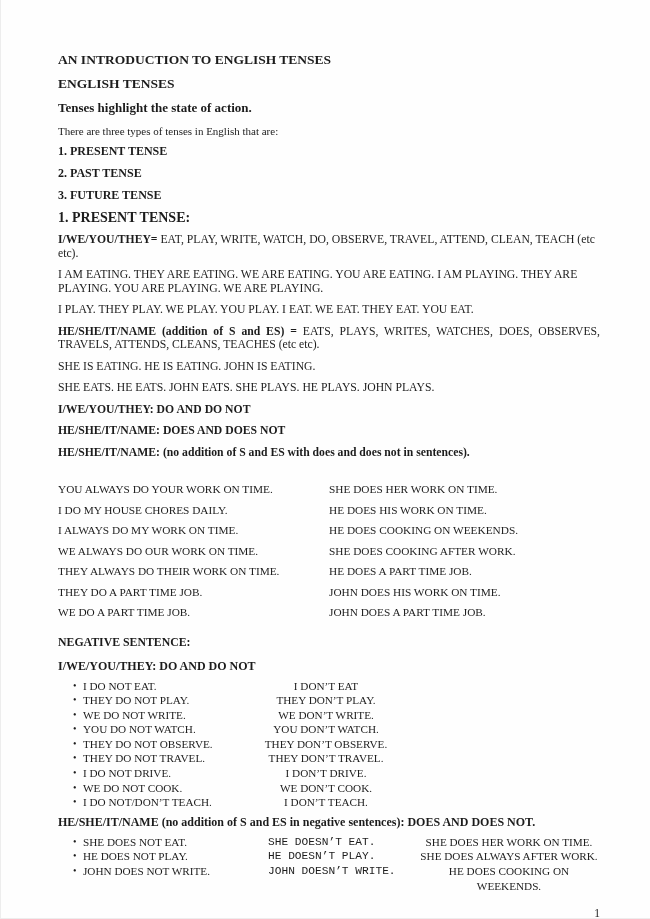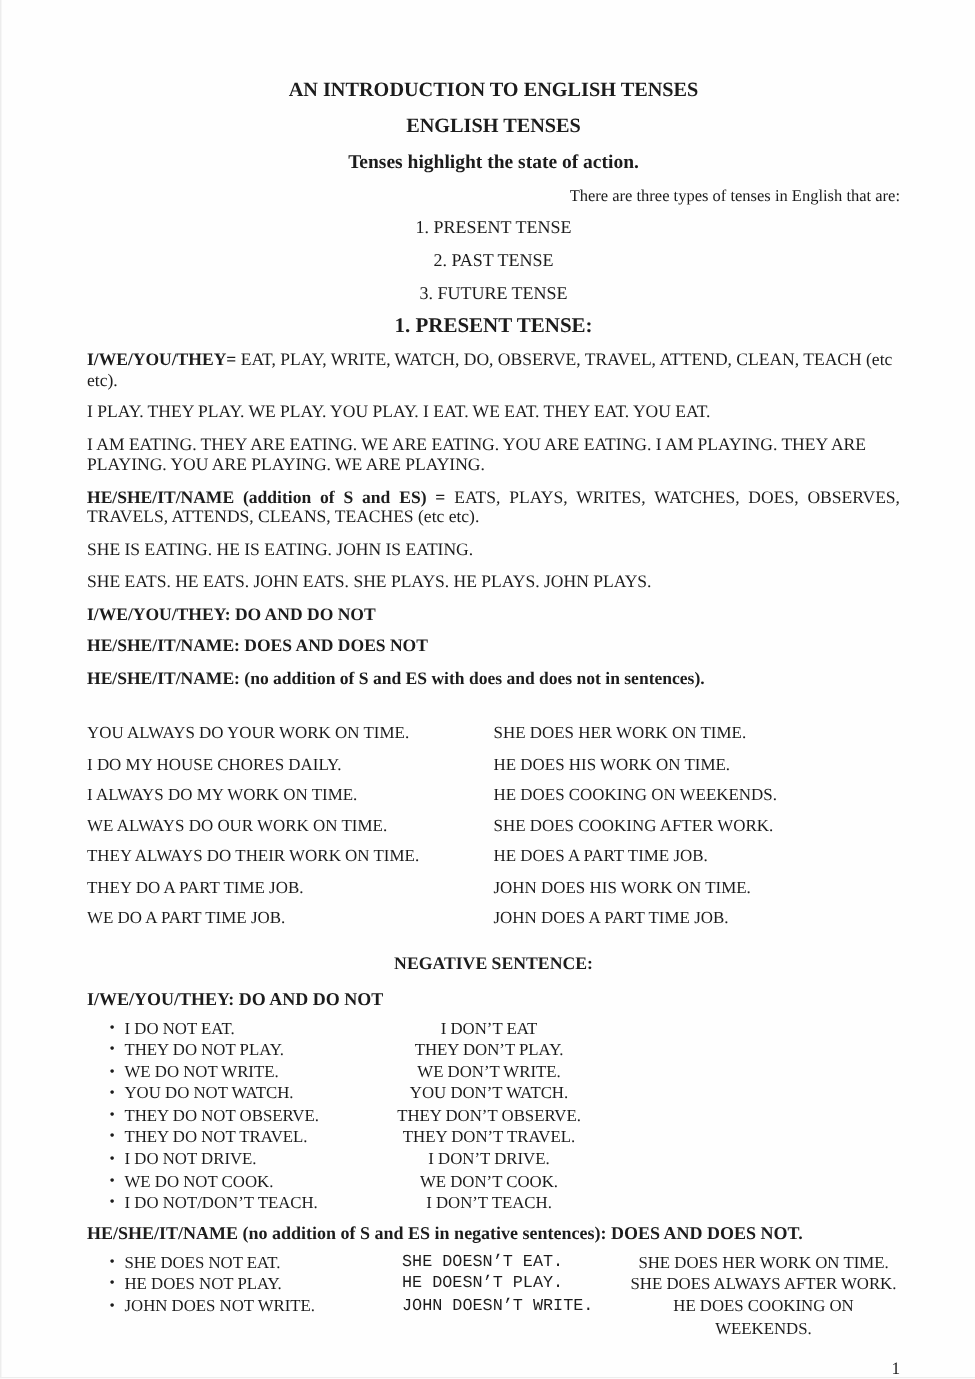--- a/index.html
+++ b/index.html
@@ -13,26 +13,26 @@
     height: 919px;
     box-sizing: border-box;
     background: #fefefe;
     color: #1c1c1c;
     font-family: "Liberation Serif", "DejaVu Serif", serif;
     padding: 52px 50px 0 57px;
     border-left: 1px solid #ededed;
     border-bottom: 1px solid #ededed;
     overflow: hidden;
   }
-  .center { text-align: center; }
+  .center { }
   .title1 { font-size: 13.5px; font-weight: bold; margin: 0 0 8px 0; }
   .title2 { font-size: 13.5px; font-weight: bold; margin: 0 0 8px 0; }
   .title3 { font-size: 13px; font-weight: bold; margin: 0 0 9px 0; }
-  .intro  { font-size: 11px;  margin: 0 0 7px 0; text-align: right; }
-  .tense-item { font-size: 12px; font-weight: normal; margin: 0 0 7px 0; text-align: center; }
+  .intro  { font-size: 11px;  margin: 0 0 7px 0; }
+  .tense-item { font-size: 12px; font-weight: bold; margin: 0 0 7px 0; }
   .section-heading { font-size: 14px; font-weight: bold; margin: 2px 0 7px 0; }
   .body-par { font-size: 11.7px; line-height: 13.5px; margin: 0 0 8px 0; }
   .body-par b { font-weight: bold; }
   .justify { text-align: justify; }
   .bold-par { font-weight: bold; }
 
   .example-block { margin-top: 20px; }
   .exrow { display: flex; font-size: 11.3px; line-height: 20.5px; }
   .excol-left  { flex: 0 0 271px; }
   .excol-right { flex: 1; }
@@ -63,22 +63,22 @@
 
   <div class="intro">There are three types of tenses in English that are:</div>
 
   <div class="tense-item">1. PRESENT TENSE</div>
   <div class="tense-item">2. PAST TENSE</div>
   <div class="tense-item">3. FUTURE TENSE</div>
 
   <div class="section-heading center">1. PRESENT TENSE:</div>
 
   <p class="body-par"><b>I/WE/YOU/THEY=</b><span> EAT, PLAY, WRITE, WATCH, DO, OBSERVE, TRAVEL, ATTEND, CLEAN, TEACH (etc etc).</span></p>
+  <p class="body-par"><b></b><span>I AM EATING. THEY ARE EATING. WE ARE EATING. YOU ARE EATING. I AM PLAYING. THEY ARE PLAYING. YOU ARE PLAYING. WE ARE PLAYING.</span></p>
   <p class="body-par"><b></b><span>I PLAY. THEY PLAY. WE PLAY. YOU PLAY. I EAT. WE EAT. THEY EAT. YOU EAT.</span></p>
-  <p class="body-par"><b></b><span>I AM EATING. THEY ARE EATING. WE ARE EATING. YOU ARE EATING. I AM PLAYING. THEY ARE PLAYING. YOU ARE PLAYING. WE ARE PLAYING.</span></p>
   <p class="body-par justify"><b>HE/SHE/IT/NAME  (addition of S and ES) = </b><span>EATS, PLAYS, WRITES, WATCHES, DOES, OBSERVES, TRAVELS, ATTENDS, CLEANS, TEACHES (etc etc).</span></p>
   <p class="body-par"><b></b><span>SHE IS EATING. HE IS EATING. JOHN IS EATING.</span></p>
   <p class="body-par"><b></b><span>SHE EATS. HE EATS. JOHN EATS. SHE PLAYS. HE PLAYS. JOHN PLAYS.</span></p>
   <p class="body-par bold-par"><b>I/WE/YOU/THEY: DO AND DO NOT</b><span></span></p>
   <p class="body-par bold-par"><b>HE/SHE/IT/NAME: DOES AND DOES NOT</b><span></span></p>
   <p class="body-par bold-par"><b>HE/SHE/IT/NAME: (no addition of S and ES with does and does not in sentences).</b><span></span></p>
 
   <div class="example-block">
     <div class="exrow">
         <span class="excol-left">YOU ALWAYS DO YOUR WORK ON TIME.</span>

